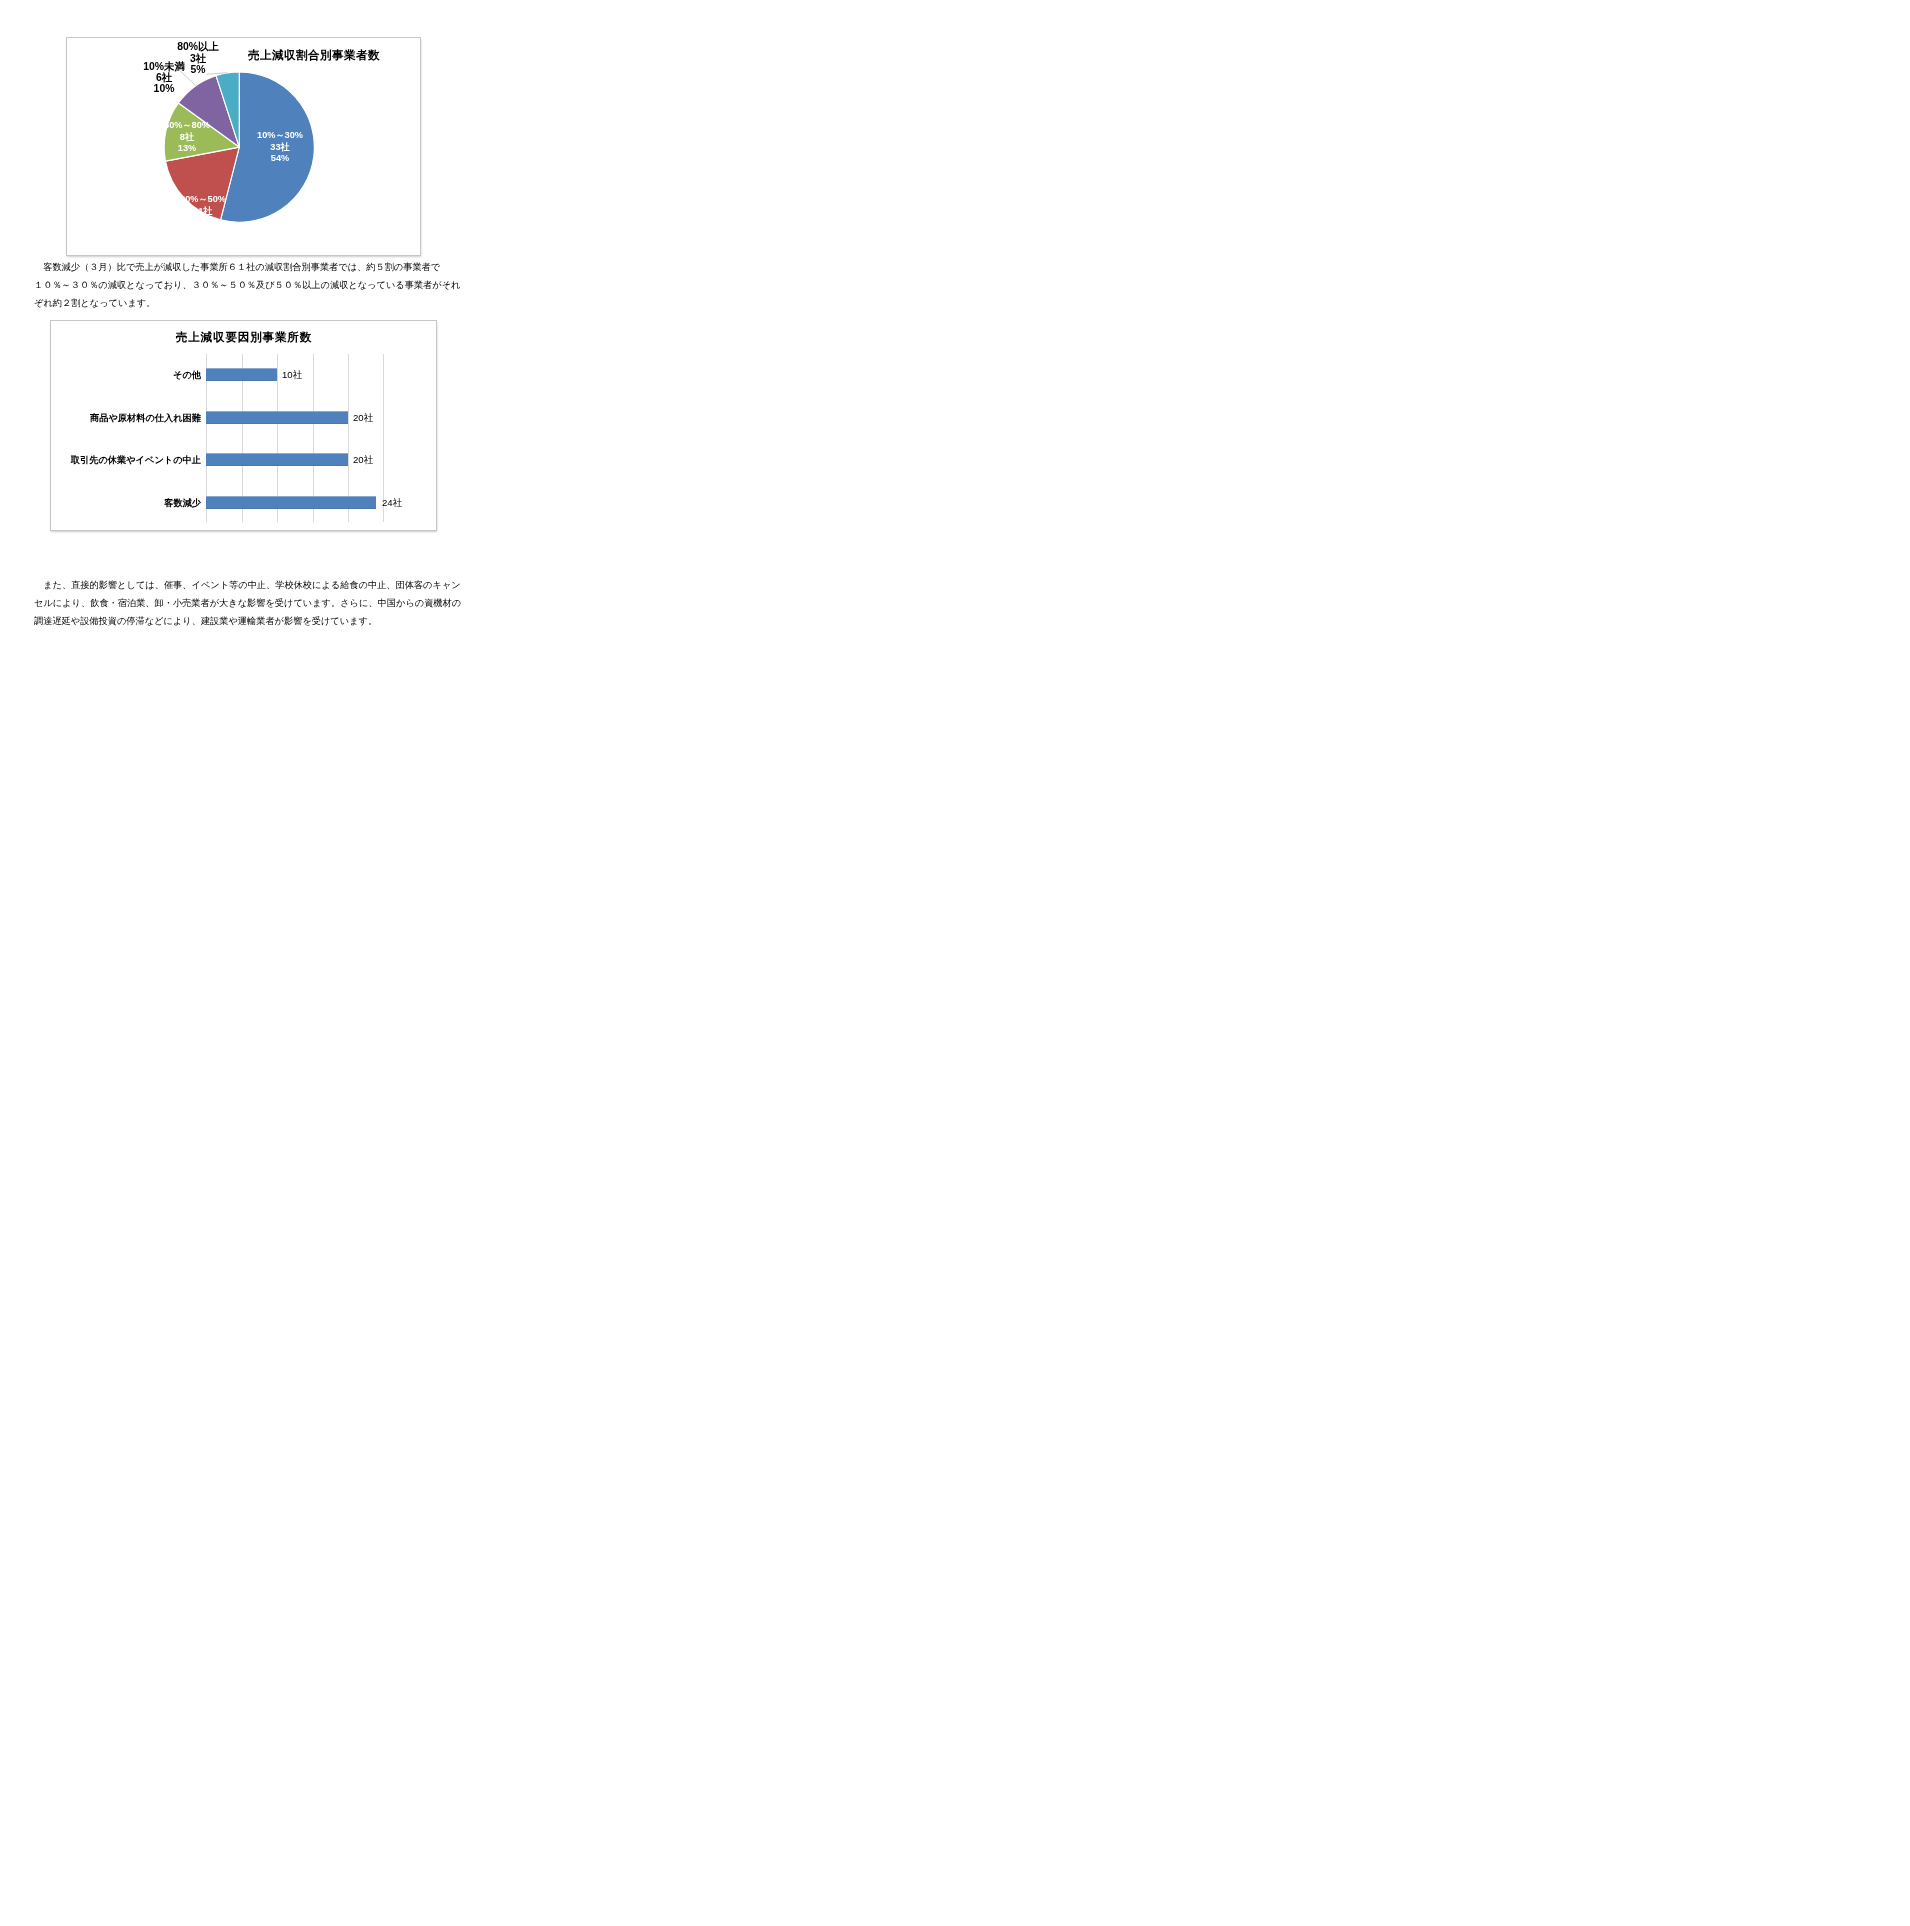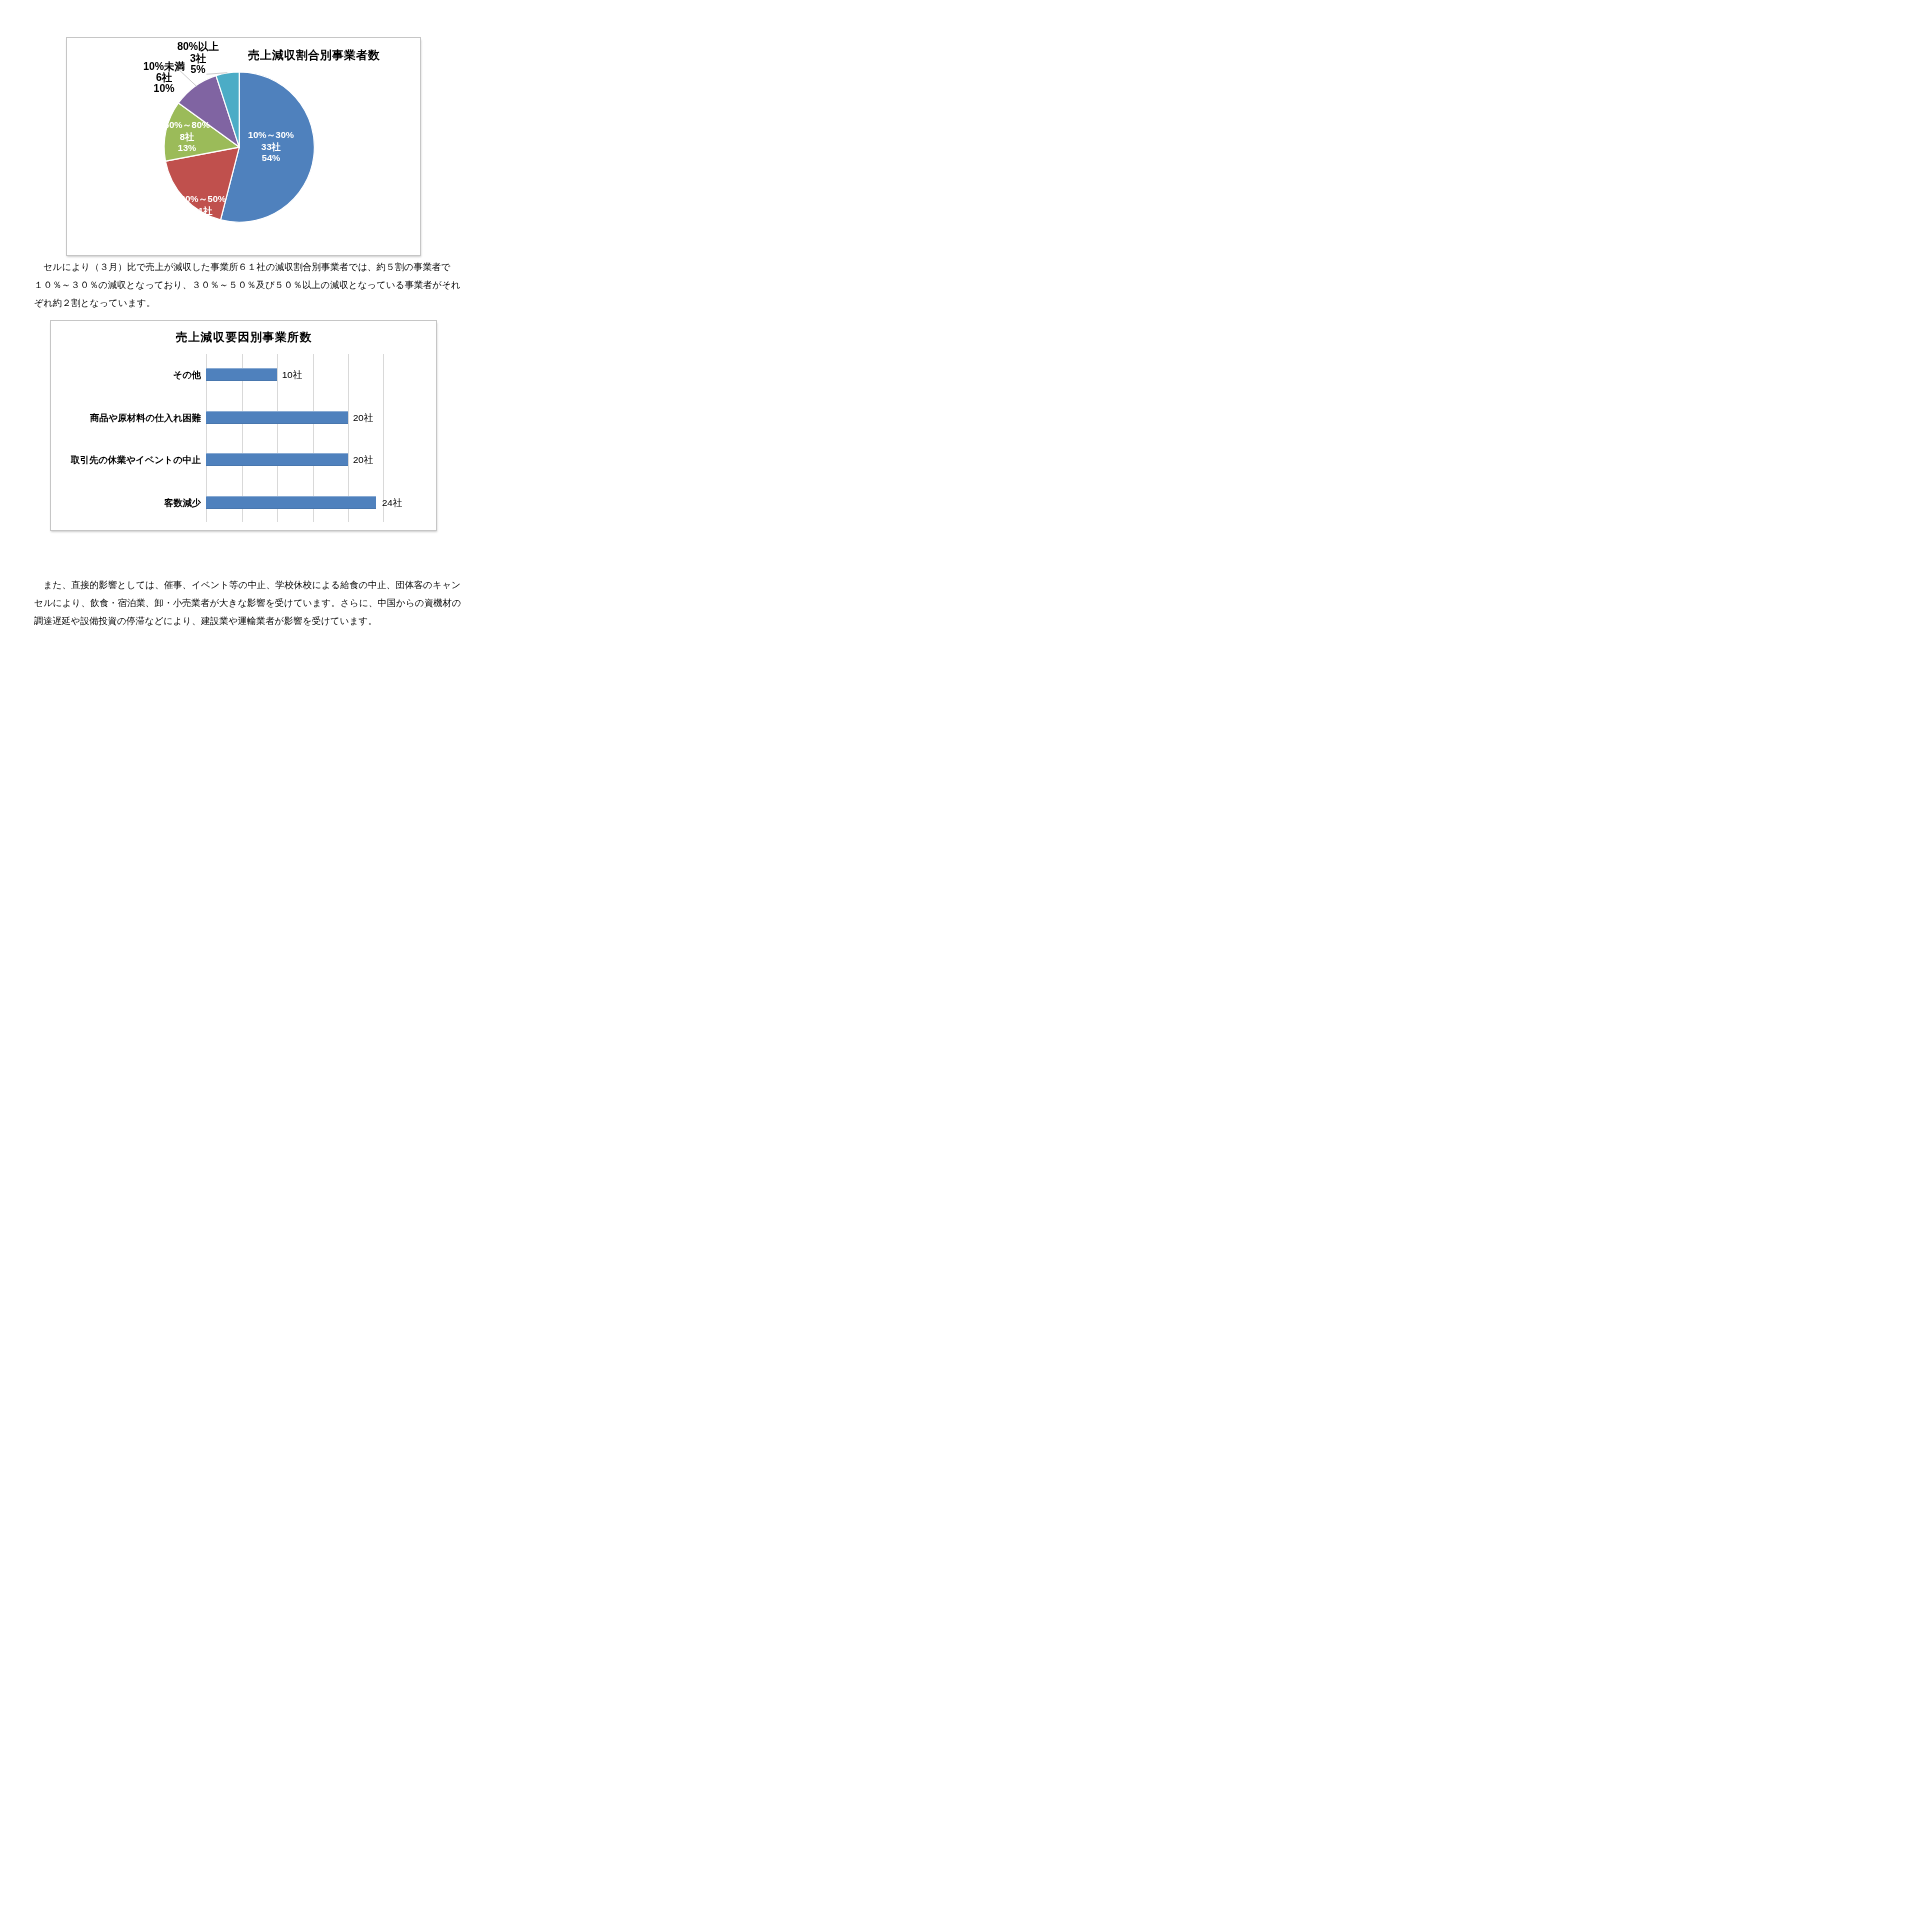--- a/index.html
+++ b/index.html
@@ -17,21 +17,21 @@
   .pie-title{left:247px;top:10px;transform:translateX(-50%);font-size:11.6px;letter-spacing:0.4px;}
   .bar-title{left:193px;top:9.2px;transform:translateX(-50%);font-size:11.6px;letter-spacing:0.8px;}
 
   
   .pie-svg{position:absolute;left:0;top:0;width:353px;height:217px;}
   .leader{fill:none;stroke-width:1.5px;}
   .pie-label{position:absolute;transform:translate(-50%,-50%);text-align:center;
              font-weight:bold;white-space:nowrap;}
   .pie-label.inside{font-size:9.2px;line-height:11.6px;}
   .pie-label.outside{font-size:10.4px;line-height:11.2px;}
-  .pl-blue  {left:204px;top:109px;}
+  .pl-blue  {left:213px;top:109px;}
   .pl-red   {left:136px;top:140px;}
   .pl-green {left:120px;top:99px;}
   .pl-purple{left:97px;top:40px;}
   .pl-cyan  {left:131px;top:20.4px;}
 
   
   .plot{position:absolute;left:0;top:0;width:385px;height:209px;}
   .gridline{position:absolute;top:33px;height:168px;width:0.4px;}
   .bar-row{position:absolute;left:0;width:385px;height:13px;text-align:right;}
   .bar-cat{position:absolute;right:235px;top:50%;transform:translateY(-50%);
@@ -91,21 +91,21 @@
       <div>10%</div>
     </div>
     <div class="pie-label outside pl-cyan" style="color: rgb(0, 0, 0);">
       <div>80%以上</div>
       <div>3社</div>
       <div>5%</div>
     </div>
   </section>
 
   <div class="body-text para1">
-    <div class="tline">　セルにより（３月）比で売上が減収した事業所６１社の減収割合別事業者では、約５割の事業者で</div>
+    <div class="tline">　客数減少（３月）比で売上が減収した事業所６１社の減収割合別事業者では、約５割の事業者で</div>
     <div class="tline">１０％～３０％の減収となっており、３０％～５０％及び５０％以上の減収となっている事業者がそれ</div>
     <div class="tline">ぞれ約２割となっています。</div>
   </div>
 
   <section class="chart-panel bar-panel">
     <div class="chart-title bar-title">売上減収要因別事業所数</div>
 
     <div class="plot">
       <div class="gridline" style="left: 155px; background: rgb(217, 217, 217);"></div>
       <div class="gridline" style="left: 191px; background: rgb(217, 217, 217);"></div>

